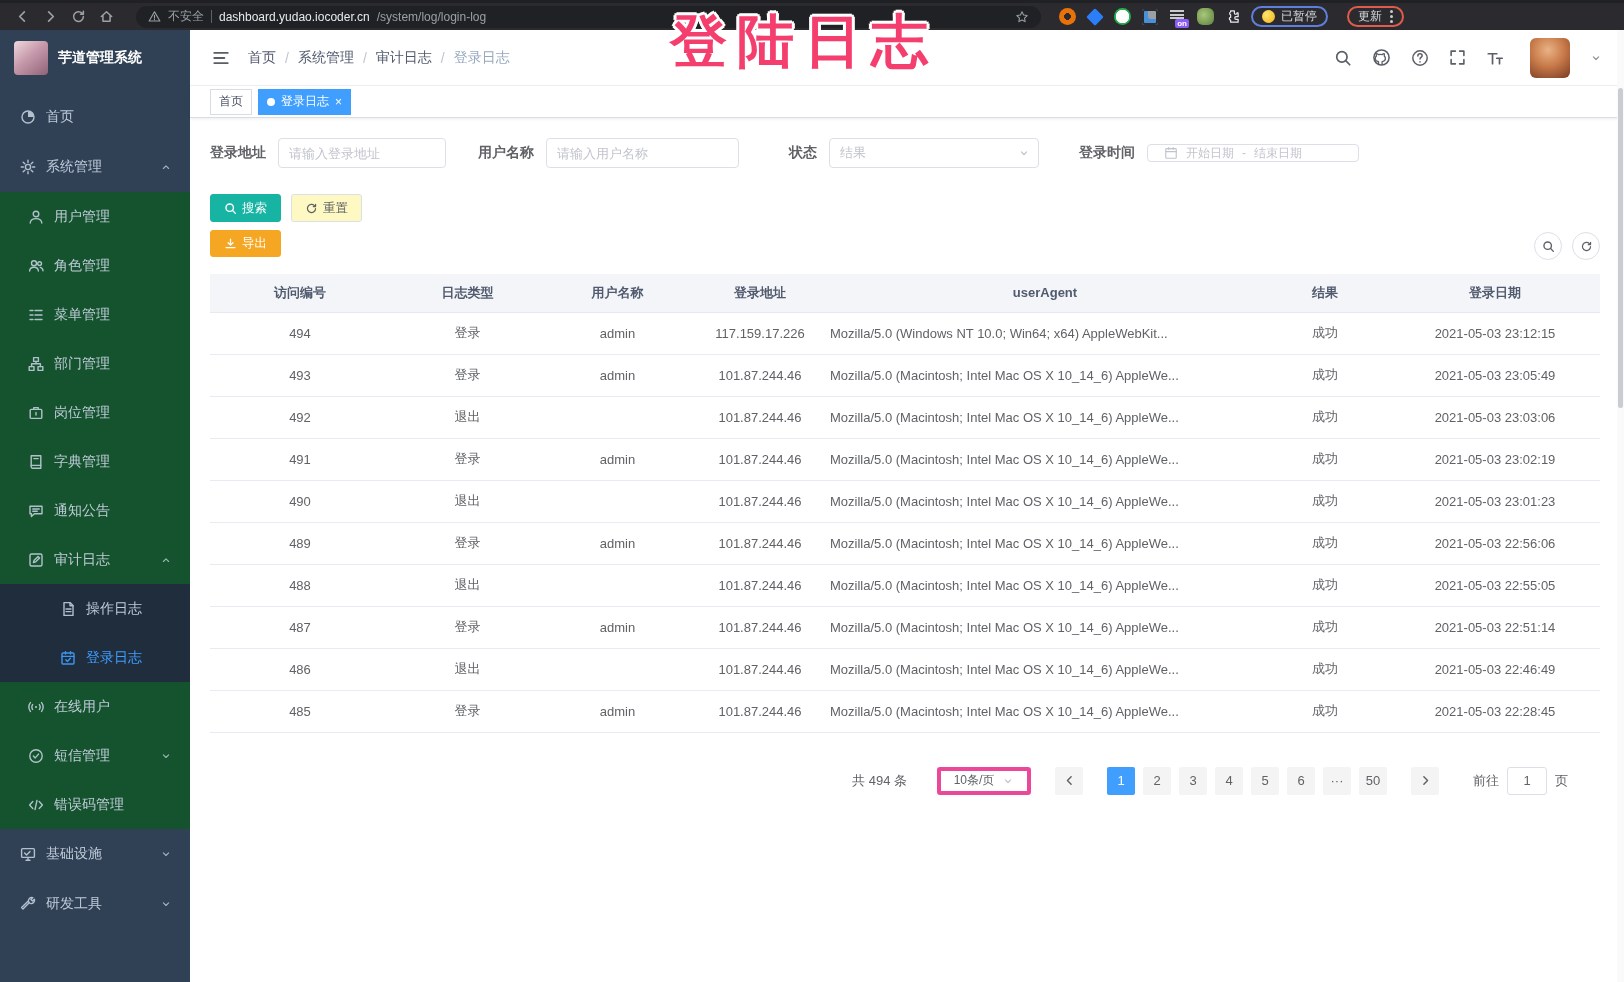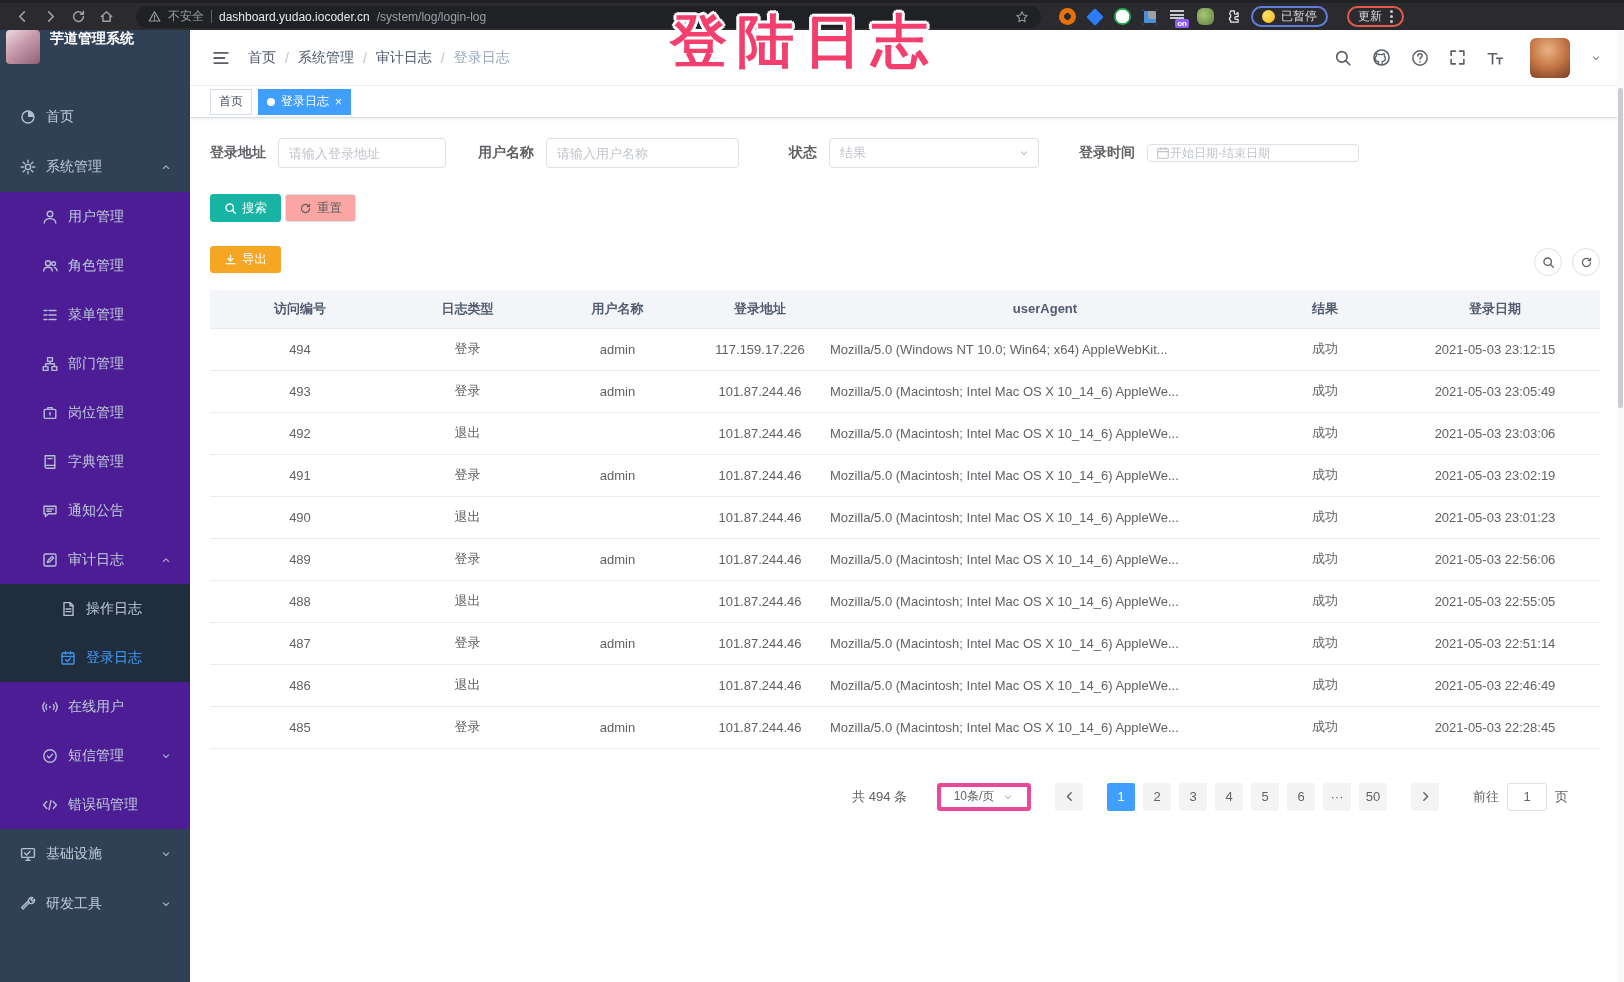--- a/index.html
+++ b/index.html
@@ -30,28 +30,28 @@
   .kebab{display:flex;flex-direction:column;gap:2px;margin-left:2px}
   .kebab i{width:3px;height:3px;border-radius:50%;background:#c8cacd}
 
   
   .watermark{position:absolute;left:670px;top:4px;z-index:99;font-size:57px;font-weight:700;letter-spacing:10px;color:#f43f6e;pointer-events:none;
     text-shadow:-2px -2px 0 #fff,2px -2px 0 #fff,-2px 2px 0 #fff,2px 2px 0 #fff,0 -3px 0 #fff,0 3px 0 #fff,-3px 0 0 #fff,3px 0 0 #fff}
 
   
   .app{display:flex;height:952px}
   .sidebar{width:190px;background:#304156;flex:none;overflow:hidden}
-  .logo-row{height:56px;display:flex;gap:10px;padding-left:6px}
+  .logo-row{height:56px;display:flex;align-items:center;gap:10px;padding-left:14px}
   .logo-avatar{width:34px;height:34px;border-radius:4px;background:linear-gradient(140deg,#efd9de 0%,#c79aab 45%,#8f6277 100%);flex:none}
   .logo-title{color:#fff;font-size:14px;font-weight:700}
   .menu{padding-top:6px}
   .menu-item{display:flex;align-items:center;gap:10px;color:#bfcbd9;font-size:14px;cursor:pointer}
   .menu-item .mi-icon{width:16px;height:16px;flex:none;opacity:.92}
   .lvl1{height:50px;padding-left:20px}
-  .lvl2{height:49px;padding-left:42px;background:#4c1d95}
+  .lvl2{height:49px;padding-left:28px;background:#14532d}
   .lvl3{height:49px;padding-left:60px;background:#1f2d3d}
   .menu-item.active{color:#409EFF}
   .mi-arrow{margin-left:auto;margin-right:18px;opacity:.8}
 
   .main{flex:1;display:flex;flex-direction:column;background:#fff;min-width:0}
 
   
   .navbar{height:56px;display:flex;align-items:center;background:#fff;padding:0 22px;border-bottom:1px solid #f1f1f1;flex:none}
   .hamburger{color:#5a5e66;margin-right:18px;cursor:pointer}
   .breadcrumb{display:flex;align-items:center;gap:9px;font-size:14px;color:#515a6e}
@@ -72,28 +72,28 @@
   .tag-close{font-size:12px;line-height:1}
 
   
   .content{flex:1;padding:16px 24px 0 20px;position:relative;min-width:0}
   .filter-row{display:flex;align-items:center;margin:4px 0 26px;white-space:nowrap}
   .f-label{font-size:14px;font-weight:700;color:#606266;margin-right:12px}
   .f-input{height:30px;border:1px solid #dcdfe6;border-radius:4px;padding:0 10px;font-size:13px;color:#606266;font-family:inherit;background:#fff}
   .f-input::placeholder{color:#c0c4cc}
   .f-select{height:30px;border:1px solid #dcdfe6;border-radius:4px;display:flex;align-items:center;padding:0 8px 0 10px;font-size:13px;color:#c0c4cc;cursor:pointer}
   .f-select .sel-caret{margin-left:auto;color:#c0c4cc}
-  .f-range{height:18px;border:1px solid #dcdfe6;border-radius:4px;display:flex;align-items:center;padding:0 8px;font-size:12px;color:#c0c4cc;cursor:pointer}
+  .f-range{height:18px;border:1px solid #dcdfe6;border-radius:4px;display:flex;align-items:center;gap:8px;padding:0 16px;font-size:12px;color:#c0c4cc;cursor:pointer}
   .g2{margin-left:32px}.g3{margin-left:50px}.g4{margin-left:40px}
 
   .btn{height:28px;border-radius:3px;border:1px solid transparent;display:inline-flex;align-items:center;gap:5px;padding:0 13px;font-size:12.5px;cursor:pointer;font-family:inherit}
   .btn-search{background:#17b3a3;border-color:#17b3a3;color:#fff}
-  .btn-reset{background:#fca5a5;border-color:#dcdfe6;color:#606266}
+  .btn-reset{background:#fef9c3;border-color:#dcdfe6;color:#606266}
   .btn-export{background:#f5a623;border-color:#f5a623;color:#fff;height:27px}
-  .btn-row{display:flex;gap:4px;margin-bottom:24px}
+  .btn-row{display:flex;gap:10px;margin-bottom:8px}
   .export-row{display:flex;justify-content:space-between;align-items:flex-start;margin-bottom:14px}
   .mini-tools{display:flex;gap:10px;margin-top:2px}
   .circle-btn{width:28px;height:28px;border-radius:50%;border:1px solid #dcdfe6;background:#fff;color:#606266;display:flex;align-items:center;justify-content:center;cursor:pointer}
 
   
   table{width:100%;border-collapse:collapse;table-layout:fixed;font-size:13px;color:#606266}
   thead th{height:38px;background:#f3f5f8;font-weight:700;color:#515a6e;text-align:center;border-bottom:1px solid #e6e9f0;overflow:hidden;white-space:nowrap}
   tbody td{height:42px;border-bottom:1px solid #e8ebf2;text-align:center;overflow:hidden;white-space:nowrap;text-overflow:ellipsis}
   tbody td.left{text-align:left;padding-right:10px}
 

